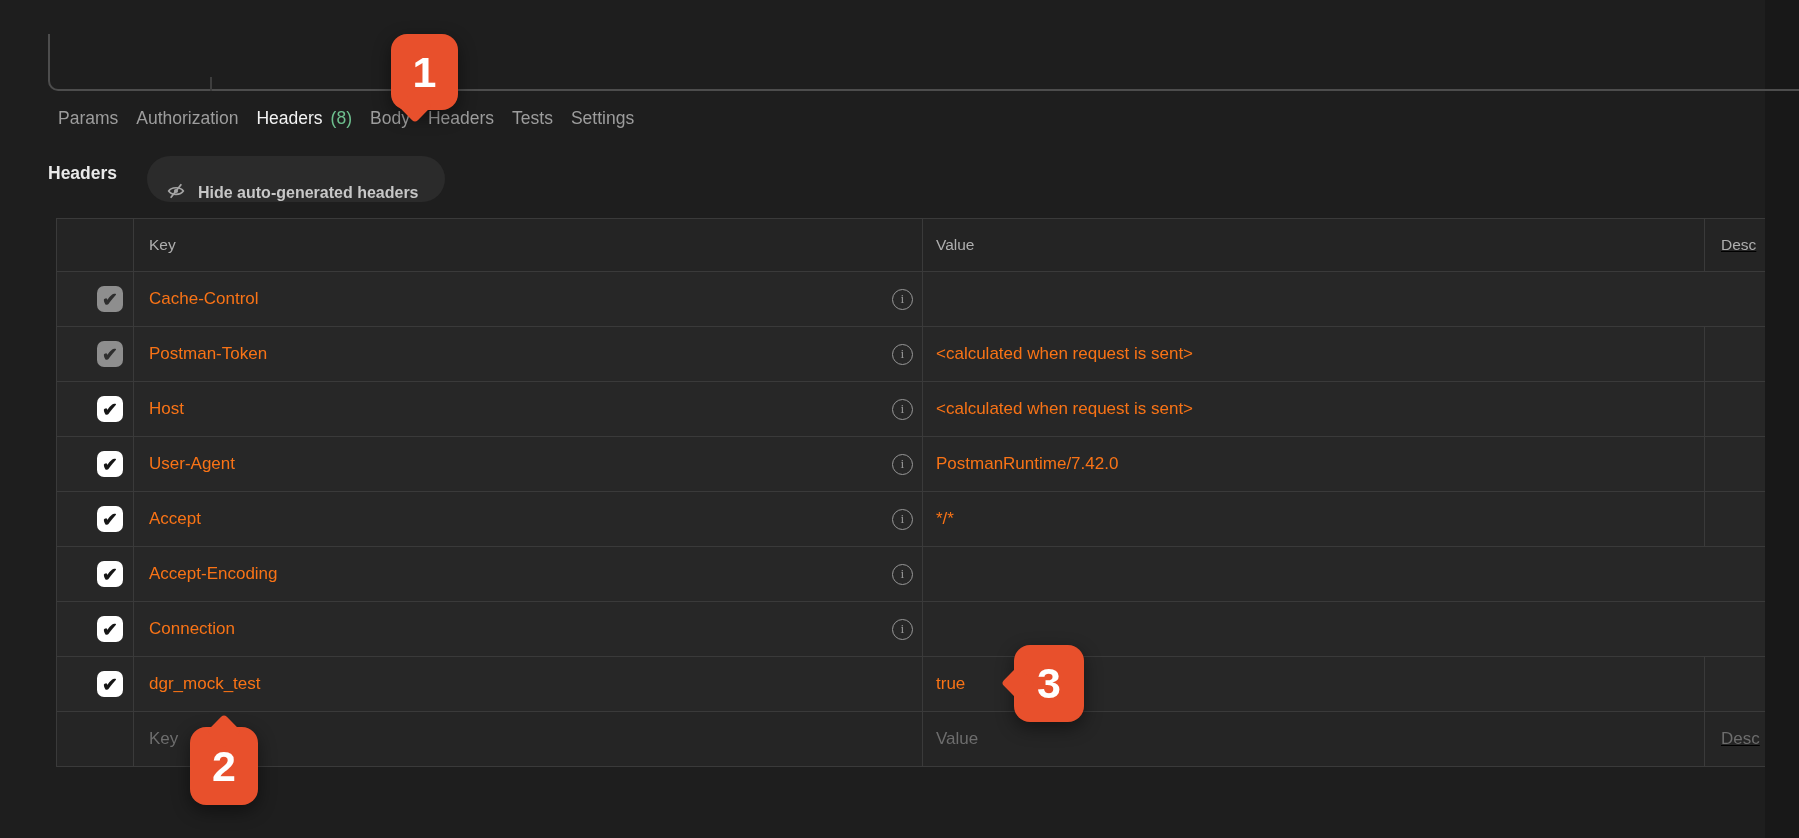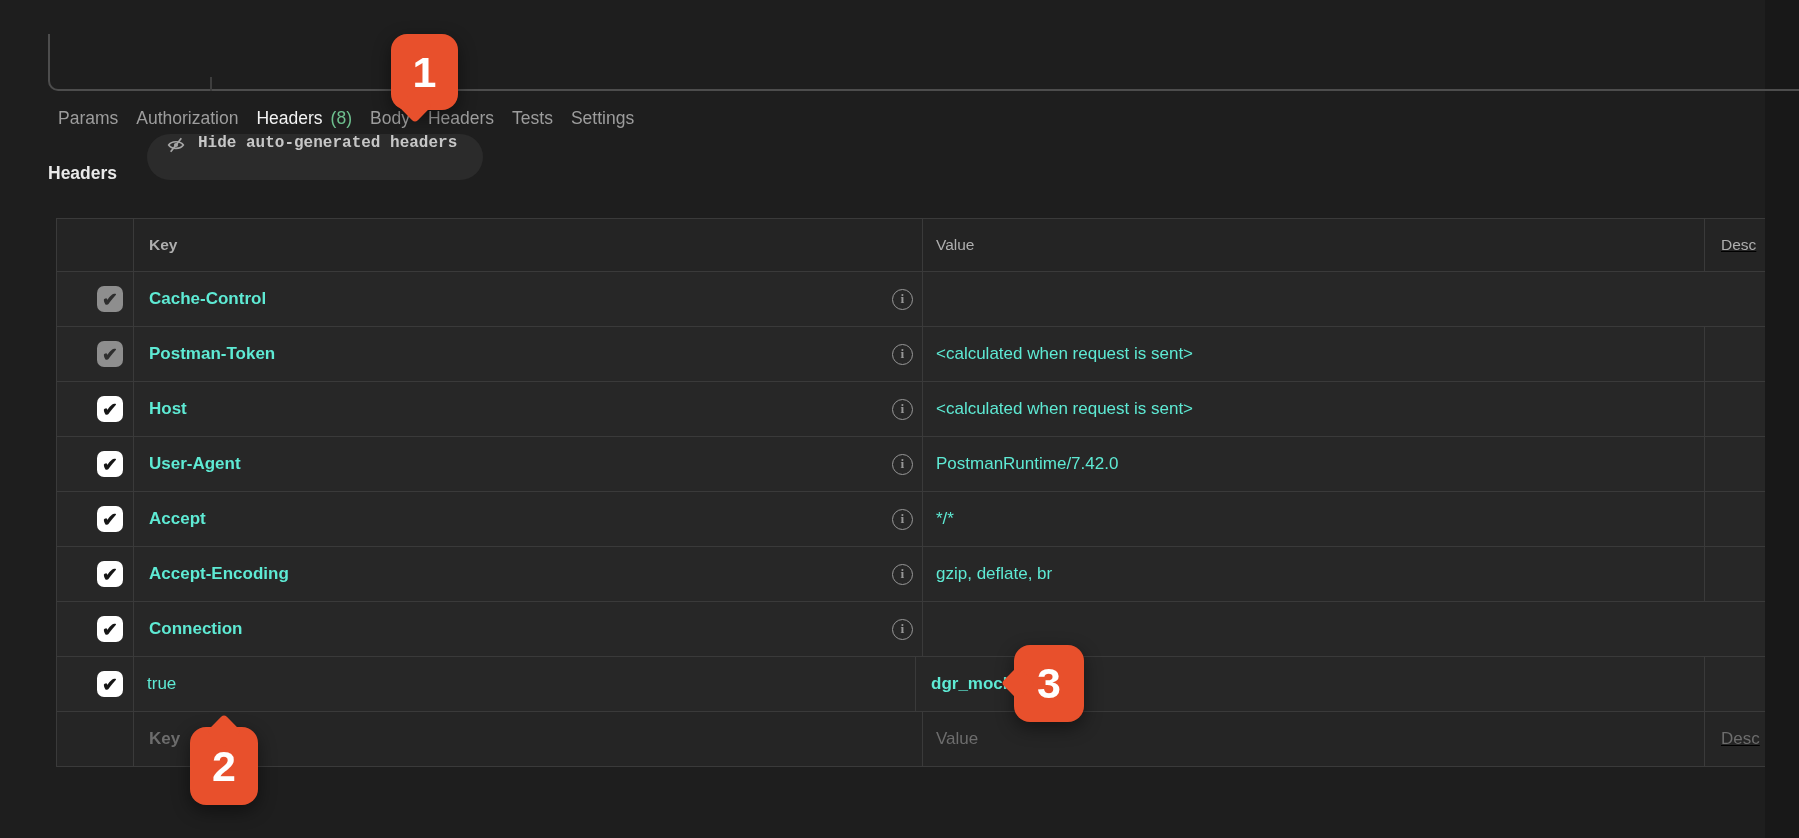--- a/index.html
+++ b/index.html
@@ -27,42 +27,42 @@
   .tab.active .tab-label { color:#f3f3f3; }
   .tab-count { color:#6ec08f; }
   .tab.active::after {
     content:""; position:absolute; left:-3px; right:-7px; top:56px; height:3px;
     border-radius:2px; background:#bf4f37;
   }
 
   
   .section-title { position:absolute; left:48px; top:161px; font-size:17.5px; font-weight:bold; color:#e9e9e9; line-height:24px; }
   .pill-btn {
-    position:absolute; left:147px; top:134px; height:46px; border:none; border-radius:23px;
-    background:#2b2b2b; color:#c7c7c7; font-family:Liberation Mono, monospace; font-size:16px; font-weight:bold;
-    display:flex; align-items:flex-start; gap:11px; padding:0 26px 0 18px; cursor:pointer;
+    position:absolute; left:147px; top:156px; height:46px; border:none; border-radius:23px;
+    background:#2b2b2b; color:#c7c7c7; font-family:Liberation Sans, sans-serif; font-size:16px; font-weight:bold;
+    display:flex; align-items:flex-end; gap:11px; padding:0 26px 0 18px; cursor:pointer;
   }
   .pill-btn svg { display:block; }
 
   
   .htable {
     position:absolute; left:56px; top:218px; width:1709px;
     border-top:1px solid #3a3a3a; border-left:1px solid #3a3a3a;
     background:#272727; overflow:hidden;
   }
   .t-row { display:flex; height:55px; border-bottom:1px solid #3a3a3a; background:#272727; }
   .t-row.header { height:53px; background:#242424; }
   .t-row.placeholder { background:#252525; }
   .cell { display:flex; align-items:center; border-right:1px solid #3a3a3a; overflow:hidden; }
   .c-check { width:77px; justify-content:center; }
-  .c-key   { width:789px; padding:0 9px 0 15px; justify-content:space-between;font-weight:bold; }
+  .c-key   { width:789px; padding:0 9px 0 15px; justify-content:space-between; }
   .c-value { width:782px; padding:0 12px 0 13px; }
   .c-desc  { flex:1 1 auto; padding-left:16px; border-right:none;text-decoration:underline; }
   .hdr-text { color:#aeaeae; font-size:15.5px; }
-  .cell-text { color:#5eead4; font-size:17px; white-space:nowrap; }
+  .cell-text { color:#f97316; font-size:17px; white-space:nowrap; }
   .placeholder .cell-text { color:#6d6d6d; }
 
   .checkbox {
     width:26px; height:26px; border-radius:7px; background:#ffffff;
     display:flex; align-items:center; justify-content:center; cursor:pointer;
     margin-left:30px;
   }
   .checkbox .tick { color:#161616; font-size:19px; font-weight:bold; line-height:1; }
   .checkbox.disabled { background:#8e8e8e; }
   .checkbox.disabled .tick { color:#2e2e2e; }
@@ -234,23 +234,20 @@
       <div class="t-row">
     <div class="cell c-check">
       <span class="checkbox">
             <span class="tick">✔</span>
           </span>
     </div>
     <div class="cell c-key">
       <span class="cell-text key-text">Accept-Encoding</span>
       <span class="info-icon">i</span>
     </div>
-    <div class="cell c-value">
-      <span class="cell-text value-text">gzip, deflate, br</span>
-    </div>
     <div class="cell c-desc">
       <span class="cell-text desc-text"></span>
     </div>
   </div>
       <div class="t-row">
     <div class="cell c-check">
       <span class="checkbox">
             <span class="tick">✔</span>
           </span>
     </div>
@@ -261,26 +258,26 @@
     <div class="cell c-desc">
       <span class="cell-text desc-text"></span>
     </div>
   </div>
       <div class="t-row">
     <div class="cell c-check">
       <span class="checkbox">
             <span class="tick">✔</span>
           </span>
     </div>
+    <div class="cell c-key">
+      <span class="cell-text key-text">dgr_mock_test</span>
+
+    </div>
     <div class="cell c-value">
       <span class="cell-text value-text">true</span>
-    </div>
-    <div class="cell c-key">
-      <span class="cell-text key-text">dgr_mock_test</span>
-
     </div>
     <div class="cell c-desc">
       <span class="cell-text desc-text"></span>
     </div>
   </div>
     </div>
 
   <div class="t-row placeholder">
     <div class="cell c-check"></div>
     <div class="cell c-key">

